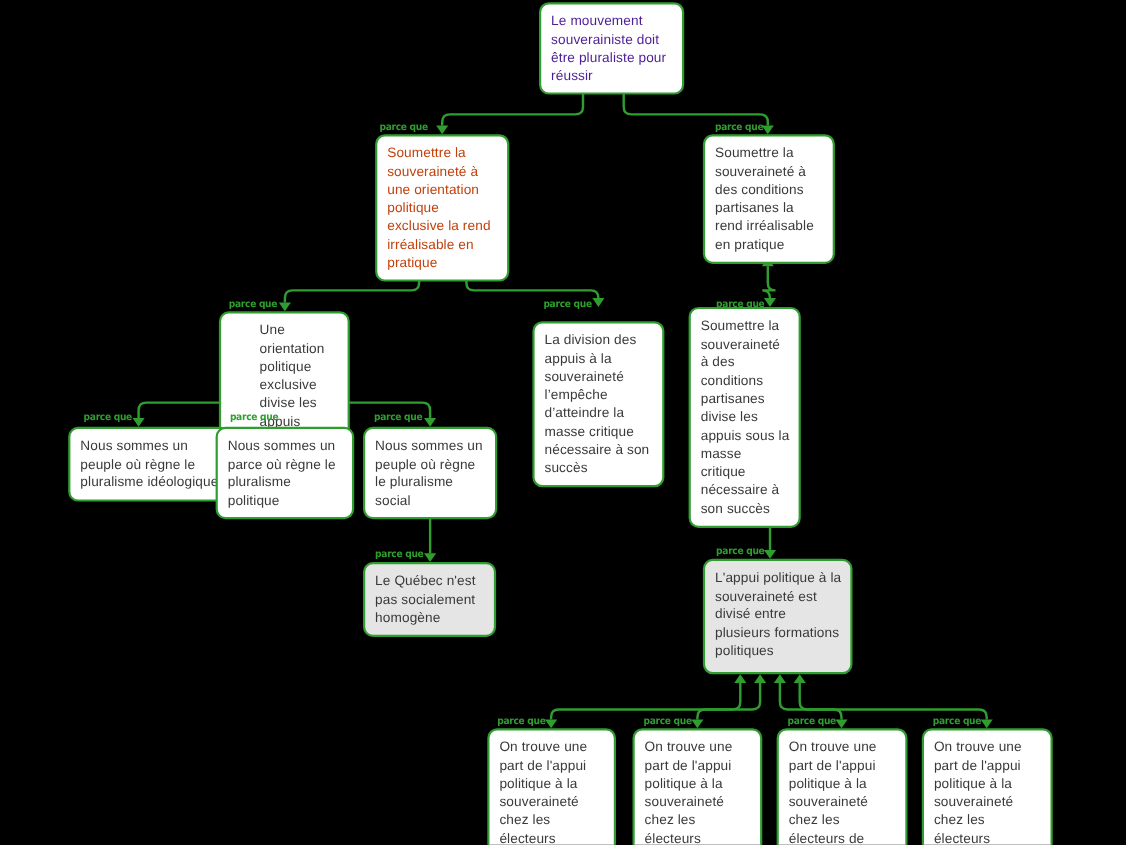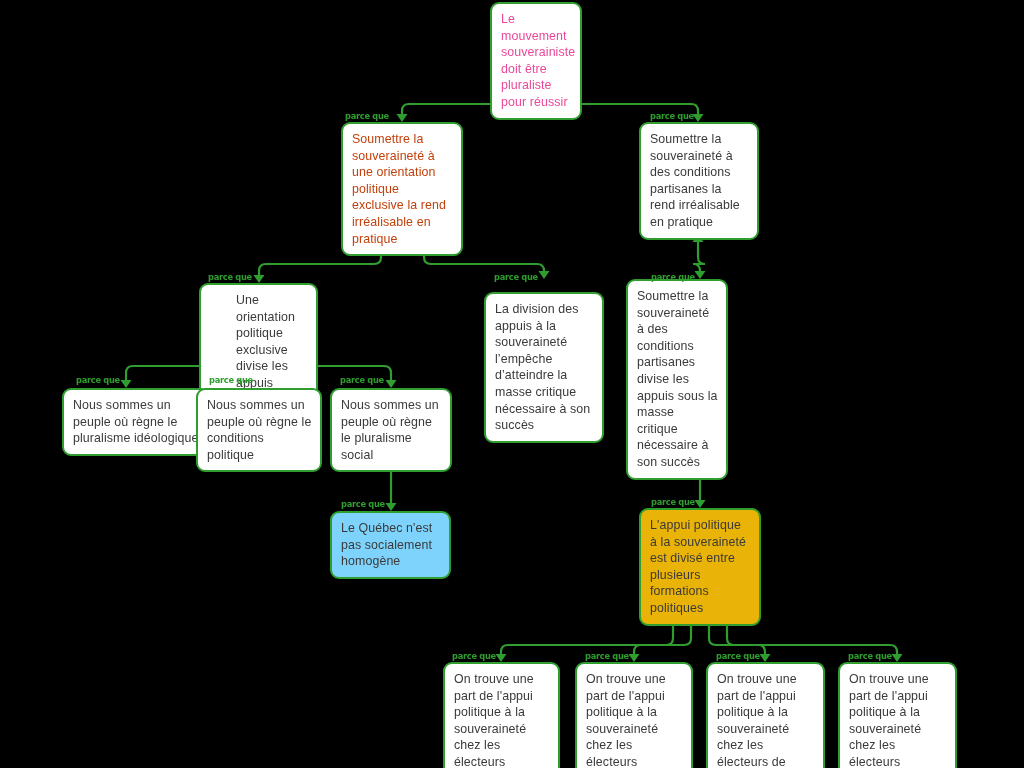--- a/index.html
+++ b/index.html
@@ -88,21 +88,21 @@
         <path d="M 709 621 L 709 638 Q 709 645 716 645 L 758 645 Q 765 645 765 652 L 765 654" fill="none" stroke="#2f9e2f" stroke-width="2.2" stroke-linecap="butt"></path>
       </g>
       <path d="M 709 613 L 703.5 621 L 714.5 621 Z" fill="#2f9e2f"></path>
       <path d="M 765 662 L 759.5 654 L 770.5 654 Z" fill="#2f9e2f"></path>
       <g>
         <path d="M 727 621 L 727 638 Q 727 645 734 645 L 890 645 Q 897 645 897 652 L 897 654" fill="none" stroke="#2f9e2f" stroke-width="2.2" stroke-linecap="butt"></path>
       </g>
       <path d="M 727 613 L 721.5 621 L 732.5 621 Z" fill="#2f9e2f"></path>
       <path d="M 897 662 L 891.5 654 L 902.5 654 Z" fill="#2f9e2f"></path>
     </svg>
-<div class="node" style="left: 490px; top: 2px; width: 92px; min-height: 74px; background: rgb(255, 255, 255); border-color: rgb(47, 158, 47); color: #ec4899;">
+<div class="node" style="left: 490px; top: 2px; width: 132px; min-height: 74px; background: rgb(255, 255, 255); border-color: rgb(47, 158, 47); color: #4c1d95;">
       <span class="txt">Le mouvement souverainiste doit être pluraliste pour réussir</span>
     </div>
     <div class="node" style="left: 341px; top: 122px; width: 122px; min-height: 112px; background: rgb(255, 255, 255); border-color: rgb(47, 158, 47); color: #c2410c;">
       <span class="txt">Soumettre la souveraineté à une orientation politique exclusive la rend irréalisable en pratique</span>
     </div>
     <div class="node" style="left: 639px; top: 122px; width: 120px; min-height: 112px; background: rgb(255, 255, 255); border-color: rgb(47, 158, 47); color: rgb(58, 58, 58);">
       <span class="txt">Soumettre la souveraineté à des conditions partisanes la rend irréalisable en pratique</span>
     </div>
     <div class="node" style="left: 199px; top: 283px; width: 119px; min-height: 50px; background: rgb(255, 255, 255); border-color: rgb(47, 158, 47); color: rgb(58, 58, 58); padding-left: 35px;">
       <span class="txt">Une orientation politique exclusive divise les appuis</span>
@@ -110,29 +110,29 @@
     <div class="node" style="left: 484px; top: 292px; width: 120px; min-height: 135px; background: rgb(255, 255, 255); border-color: rgb(47, 158, 47); color: rgb(58, 58, 58);">
       <span class="txt">La division des appuis à la souveraineté l’empêche d’atteindre la masse critique nécessaire à son succès</span>
     </div>
     <div class="node" style="left: 626px; top: 279px; width: 102px; min-height: 135px; background: rgb(255, 255, 255); border-color: rgb(47, 158, 47); color: rgb(58, 58, 58);">
       <span class="txt">Soumettre la souveraineté à des conditions partisanes divise les appuis sous la masse critique nécessaire à son succès</span>
     </div>
     <div class="node" style="left: 62px; top: 388px; width: 148px; min-height: 66px; background: rgb(255, 255, 255); border-color: rgb(47, 158, 47); color: rgb(58, 58, 58);">
       <span class="txt">Nous sommes un peuple où règne le pluralisme idéologique</span>
     </div>
     <div class="node" style="left: 196px; top: 388px; width: 126px; min-height: 55px; background: rgb(255, 255, 255); border-color: rgb(47, 158, 47); color: rgb(58, 58, 58);">
-      <span class="txt">Nous sommes un peuple où règne le conditions politique</span>
+      <span class="txt">Nous sommes un parce où règne le pluralisme politique</span>
     </div>
     <div class="node" style="left: 330px; top: 388px; width: 122px; min-height: 55px; background: rgb(255, 255, 255); border-color: rgb(47, 158, 47); color: rgb(58, 58, 58);">
       <span class="txt">Nous sommes un peuple où règne le pluralisme social</span>
     </div>
-    <div class="node" style="left: 330px; top: 511px; width: 121px; min-height: 55px; background: #7dd3fc; border-color: rgb(47, 158, 47); color: rgb(58, 58, 58);">
+    <div class="node" style="left: 330px; top: 511px; width: 121px; min-height: 55px; background: #e5e5e5; border-color: rgb(47, 158, 47); color: rgb(58, 58, 58);">
       <span class="txt">Le Québec n'est pas socialement homogène</span>
     </div>
-    <div class="node" style="left: 639px; top: 508px; width: 122px; min-height: 105px; background: #eab308; border-color: rgb(47, 158, 47); color: rgb(58, 58, 58);">
+    <div class="node" style="left: 639px; top: 508px; width: 136px; min-height: 105px; background: #e5e5e5; border-color: rgb(47, 158, 47); color: rgb(58, 58, 58);">
       <span class="txt">L'appui politique à la souveraineté est divisé entre plusieurs formations politiques</span>
     </div>
     <div class="node" style="left: 443px; top: 662px; width: 117px; min-height: 95px; background: rgb(255, 255, 255); border-color: rgb(47, 158, 47); color: rgb(58, 58, 58);">
       <span class="txt">On trouve une part de l'appui politique à la souveraineté chez les électeurs péquistes</span>
     </div>
     <div class="node" style="left: 575px; top: 662px; width: 118px; min-height: 95px; background: rgb(255, 255, 255); border-color: rgb(47, 158, 47); color: rgb(58, 58, 58);">
       <span class="txt">On trouve une part de l'appui politique à la souveraineté chez les électeurs adéquistes</span>
     </div>
     <div class="node" style="left: 706px; top: 662px; width: 119px; min-height: 106px; background: rgb(255, 255, 255); border-color: rgb(47, 158, 47); color: rgb(58, 58, 58);">
       <span class="txt">On trouve une part de l'appui politique à la souveraineté chez les électeurs de Québec solidaire</span>

